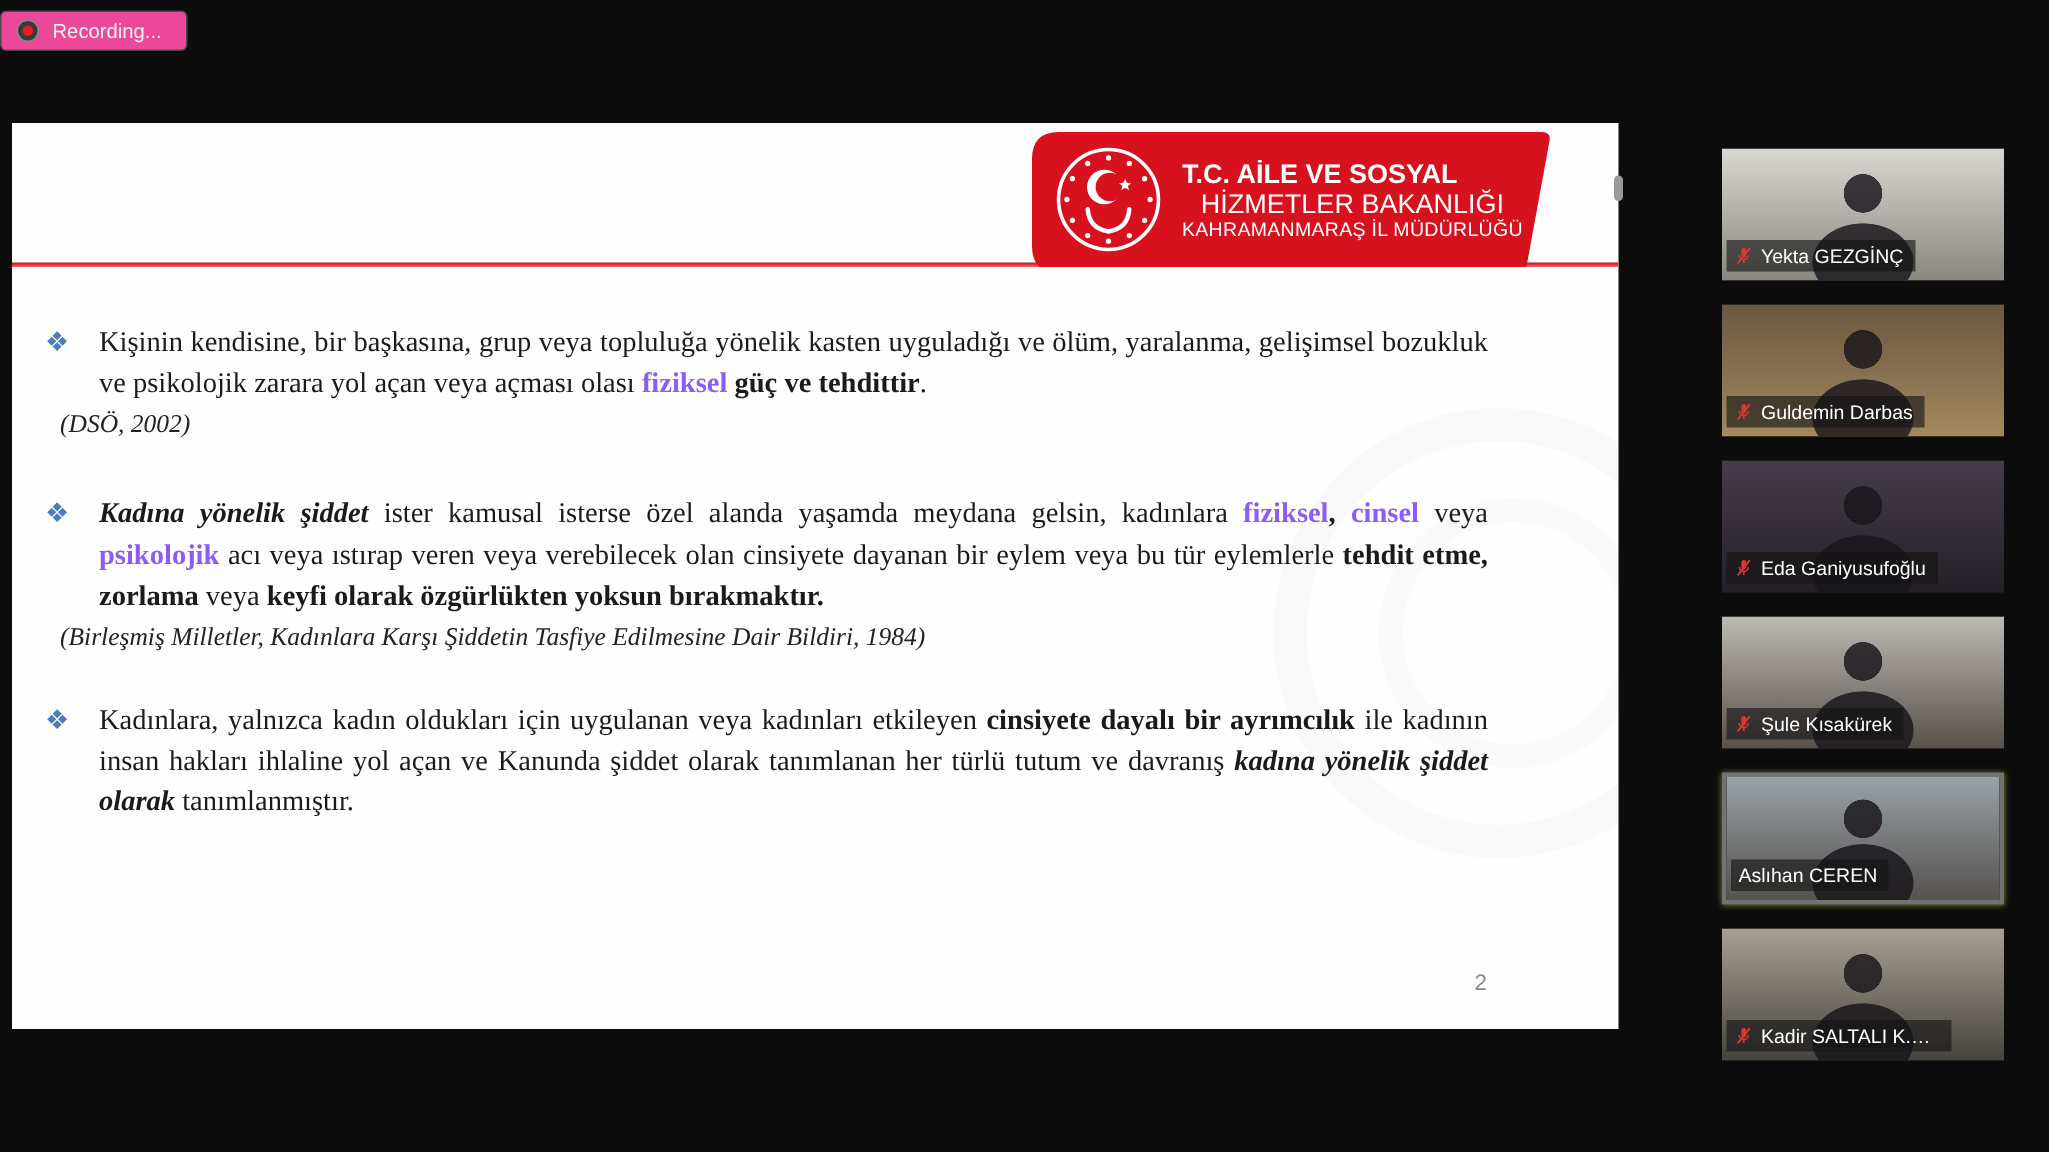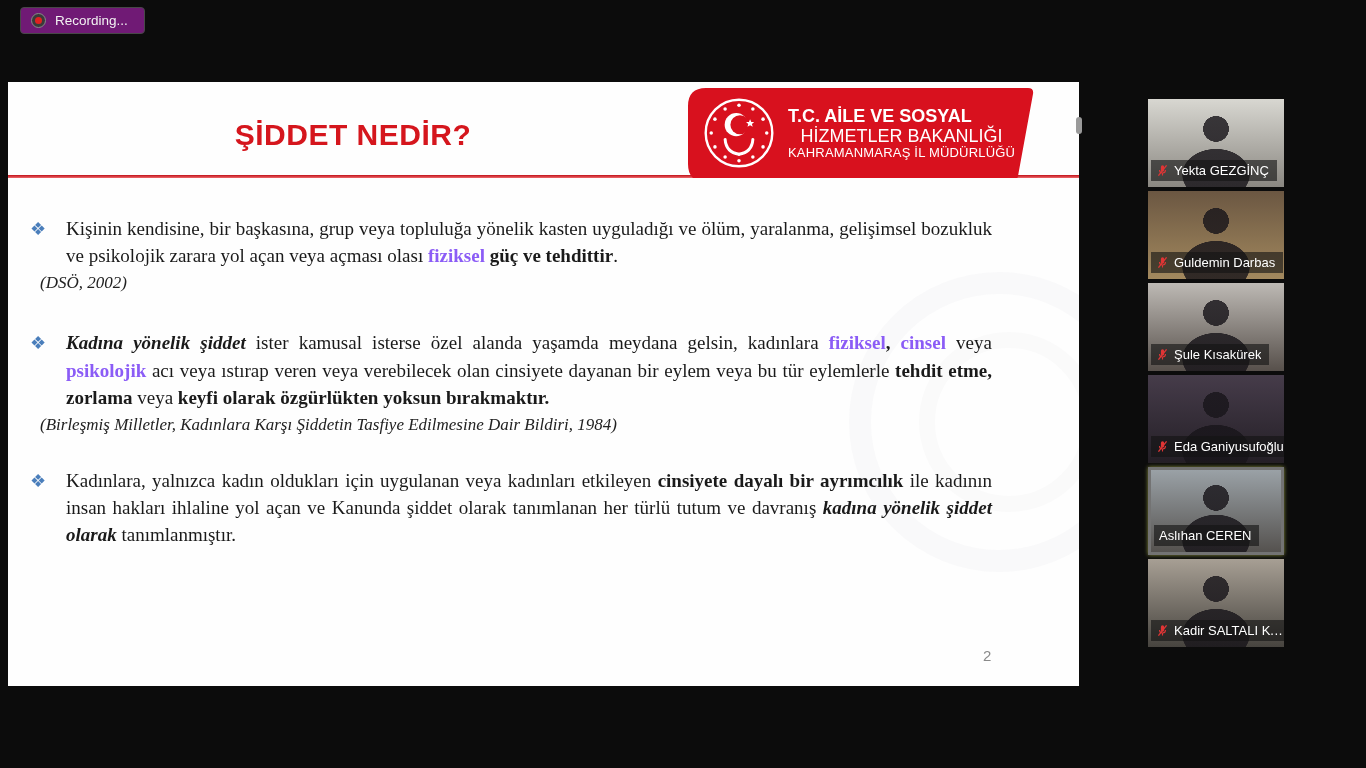--- a/index.html
+++ b/index.html
@@ -1,21 +1,21 @@
 <!DOCTYPE html>
 <html><head>
 <meta charset="utf-8">
 <style>
   * { margin:0; padding:0; box-sizing:border-box; }
   html,body { width:1366px; height:768px; overflow:hidden; background:#0c0c0c;
               font-family:"Liberation Sans", sans-serif; }
 
   
-  .rec-pill { position:absolute; left:20px; top:7px; height:27px; min-width:125px;
-              background:#701a75; border:1px solid #484848; border-radius:4px;
+  .rec-pill { position:absolute; left:0; top:7px; height:27px; min-width:125px;
+              background:#ec4899; border:1px solid #484848; border-radius:4px;
               display:flex; align-items:center; gap:9px; padding:0 14px 0 10px; }
   .rec-dot-outer { width:15px; height:15px; border-radius:50%; background:#3a3a3a;
                    border:1.5px solid #8a8a8a; display:flex; align-items:center; justify-content:center; }
   .rec-dot-inner { width:7px; height:7px; border-radius:50%; background:#e02020; }
   .rec-label { color:#f2f2f2; font-size:13.5px; }
 
   
   .slide { position:absolute; left:8px; top:82px; width:1071px; height:604px;
            background:#fefefe; overflow:hidden; }
   .swirl1 { position:absolute; right:-70px; top:190px; width:300px; height:300px;
@@ -54,21 +54,21 @@
 
   .page-num { position:absolute; left:975px; top:565px; font-size:15px; color:#8a8a8a;
               font-family:"Liberation Sans", sans-serif; }
 
   
   .panel-handle { position:absolute; left:1076px; top:117px; width:6px; height:17px;
                   background:#9a9a9a; border-radius:3px; }
 
   
   .participants { position:absolute; left:1148px; top:99px; width:160px; }
-  .tile { position:relative; width:136px; height:88px; margin-bottom:4px;
+  .tile { position:relative; width:188px; height:88px; margin-bottom:16px;
           background:#222; overflow:hidden; }
   .tile.active { border:3px solid #737373; box-shadow:0 0 4px rgba(220,228,90,0.6); }
   .video { position:absolute; inset:0; }
   .silhouette { position:absolute; inset:0;
       background:
         radial-gradient(circle 13px at 50% 34%, rgba(24,21,26,0.82) 98%, transparent 100%),
         radial-gradient(ellipse 34px 26px at 50% 86%, rgba(24,21,26,0.82) 98%, transparent 100%); }
   .name-tag { position:absolute; left:3px; bottom:6px; max-width:150px;
               background:rgba(20,20,20,0.62); color:#fff; font-size:13px;
               padding:3px 8px 3px 5px; display:flex; align-items:center; gap:5px;
@@ -83,21 +83,20 @@
   <span class="rec-dot-outer">
     <span class="rec-dot-inner"></span>
   </span>
   <span class="rec-label">Recording...</span>
 </div>
 
 <div class="slide">
   <div class="swirl1"></div>
   <div class="swirl2"></div>
 
-  <div class="slide-title">ŞİDDET NEDİR?</div>
   <div class="title-rule"></div>
 
   <div class="banner">
     <svg viewBox="0 0 80 80" width="74" height="74">
       <circle cx="40" cy="40" r="36" fill="none" stroke="#fff" stroke-width="2.6"></circle>
       <g fill="#fff">
         <circle cx="70" cy="40" r="1.9"></circle>
           <circle cx="66" cy="55" r="1.9"></circle>
           <circle cx="55" cy="66" r="1.9"></circle>
         <circle cx="40" cy="70" r="1.9"></circle>
@@ -171,48 +170,48 @@
           <path fill="#e03535" d="M12 2.5a3 3 0 0 1 3 3v5.5a3 3 0 0 1-6 0V5.5a3 3 0 0 1 3-3z"></path>
           <path fill="none" stroke="#e03535" stroke-width="2" d="M6.5 11a5.5 5.5 0 0 0 11 0M12 16.5V21"></path>
           <line x1="4.5" y1="21.5" x2="19.5" y2="2.5" stroke="#e03535" stroke-width="2.4"></line>
         </svg>
       </span>
       <span class="name-text">Guldemin Darbas</span>
     </div>
   </div>
 
   <div class="tile">
+    <div class="video" style="background: linear-gradient(rgb(70, 60, 74), rgb(36, 31, 38));">
+      <div class="silhouette"></div>
+    </div>
+    <div class="name-tag">
+      <span class="mic-ico">
+        <svg viewBox="0 0 24 24" width="13" height="13">
+          <path fill="#e03535" d="M12 2.5a3 3 0 0 1 3 3v5.5a3 3 0 0 1-6 0V5.5a3 3 0 0 1 3-3z"></path>
+          <path fill="none" stroke="#e03535" stroke-width="2" d="M6.5 11a5.5 5.5 0 0 0 11 0M12 16.5V21"></path>
+          <line x1="4.5" y1="21.5" x2="19.5" y2="2.5" stroke="#e03535" stroke-width="2.4"></line>
+        </svg>
+      </span>
+      <span class="name-text">Eda Ganiyusufoğlu</span>
+    </div>
+  </div>
+
+  <div class="tile">
     <div class="video" style="background: linear-gradient(rgb(189, 185, 180), rgb(87, 80, 75));">
       <div class="silhouette"></div>
     </div>
     <div class="name-tag">
       <span class="mic-ico">
         <svg viewBox="0 0 24 24" width="13" height="13">
           <path fill="#e03535" d="M12 2.5a3 3 0 0 1 3 3v5.5a3 3 0 0 1-6 0V5.5a3 3 0 0 1 3-3z"></path>
           <path fill="none" stroke="#e03535" stroke-width="2" d="M6.5 11a5.5 5.5 0 0 0 11 0M12 16.5V21"></path>
           <line x1="4.5" y1="21.5" x2="19.5" y2="2.5" stroke="#e03535" stroke-width="2.4"></line>
         </svg>
       </span>
       <span class="name-text">Şule Kısakürek</span>
-    </div>
-  </div>
-
-  <div class="tile">
-    <div class="video" style="background: linear-gradient(rgb(70, 60, 74), rgb(36, 31, 38));">
-      <div class="silhouette"></div>
-    </div>
-    <div class="name-tag">
-      <span class="mic-ico">
-        <svg viewBox="0 0 24 24" width="13" height="13">
-          <path fill="#e03535" d="M12 2.5a3 3 0 0 1 3 3v5.5a3 3 0 0 1-6 0V5.5a3 3 0 0 1 3-3z"></path>
-          <path fill="none" stroke="#e03535" stroke-width="2" d="M6.5 11a5.5 5.5 0 0 0 11 0M12 16.5V21"></path>
-          <line x1="4.5" y1="21.5" x2="19.5" y2="2.5" stroke="#e03535" stroke-width="2.4"></line>
-        </svg>
-      </span>
-      <span class="name-text">Eda Ganiyusufoğlu</span>
     </div>
   </div>
 
   <div class="tile active">
     <div class="video" style="background: linear-gradient(rgb(154, 161, 166), rgb(85, 82, 79));">
       <div class="silhouette"></div>
     </div>
     <div class="name-tag">
 
       <span class="name-text">Aslıhan CEREN</span>

